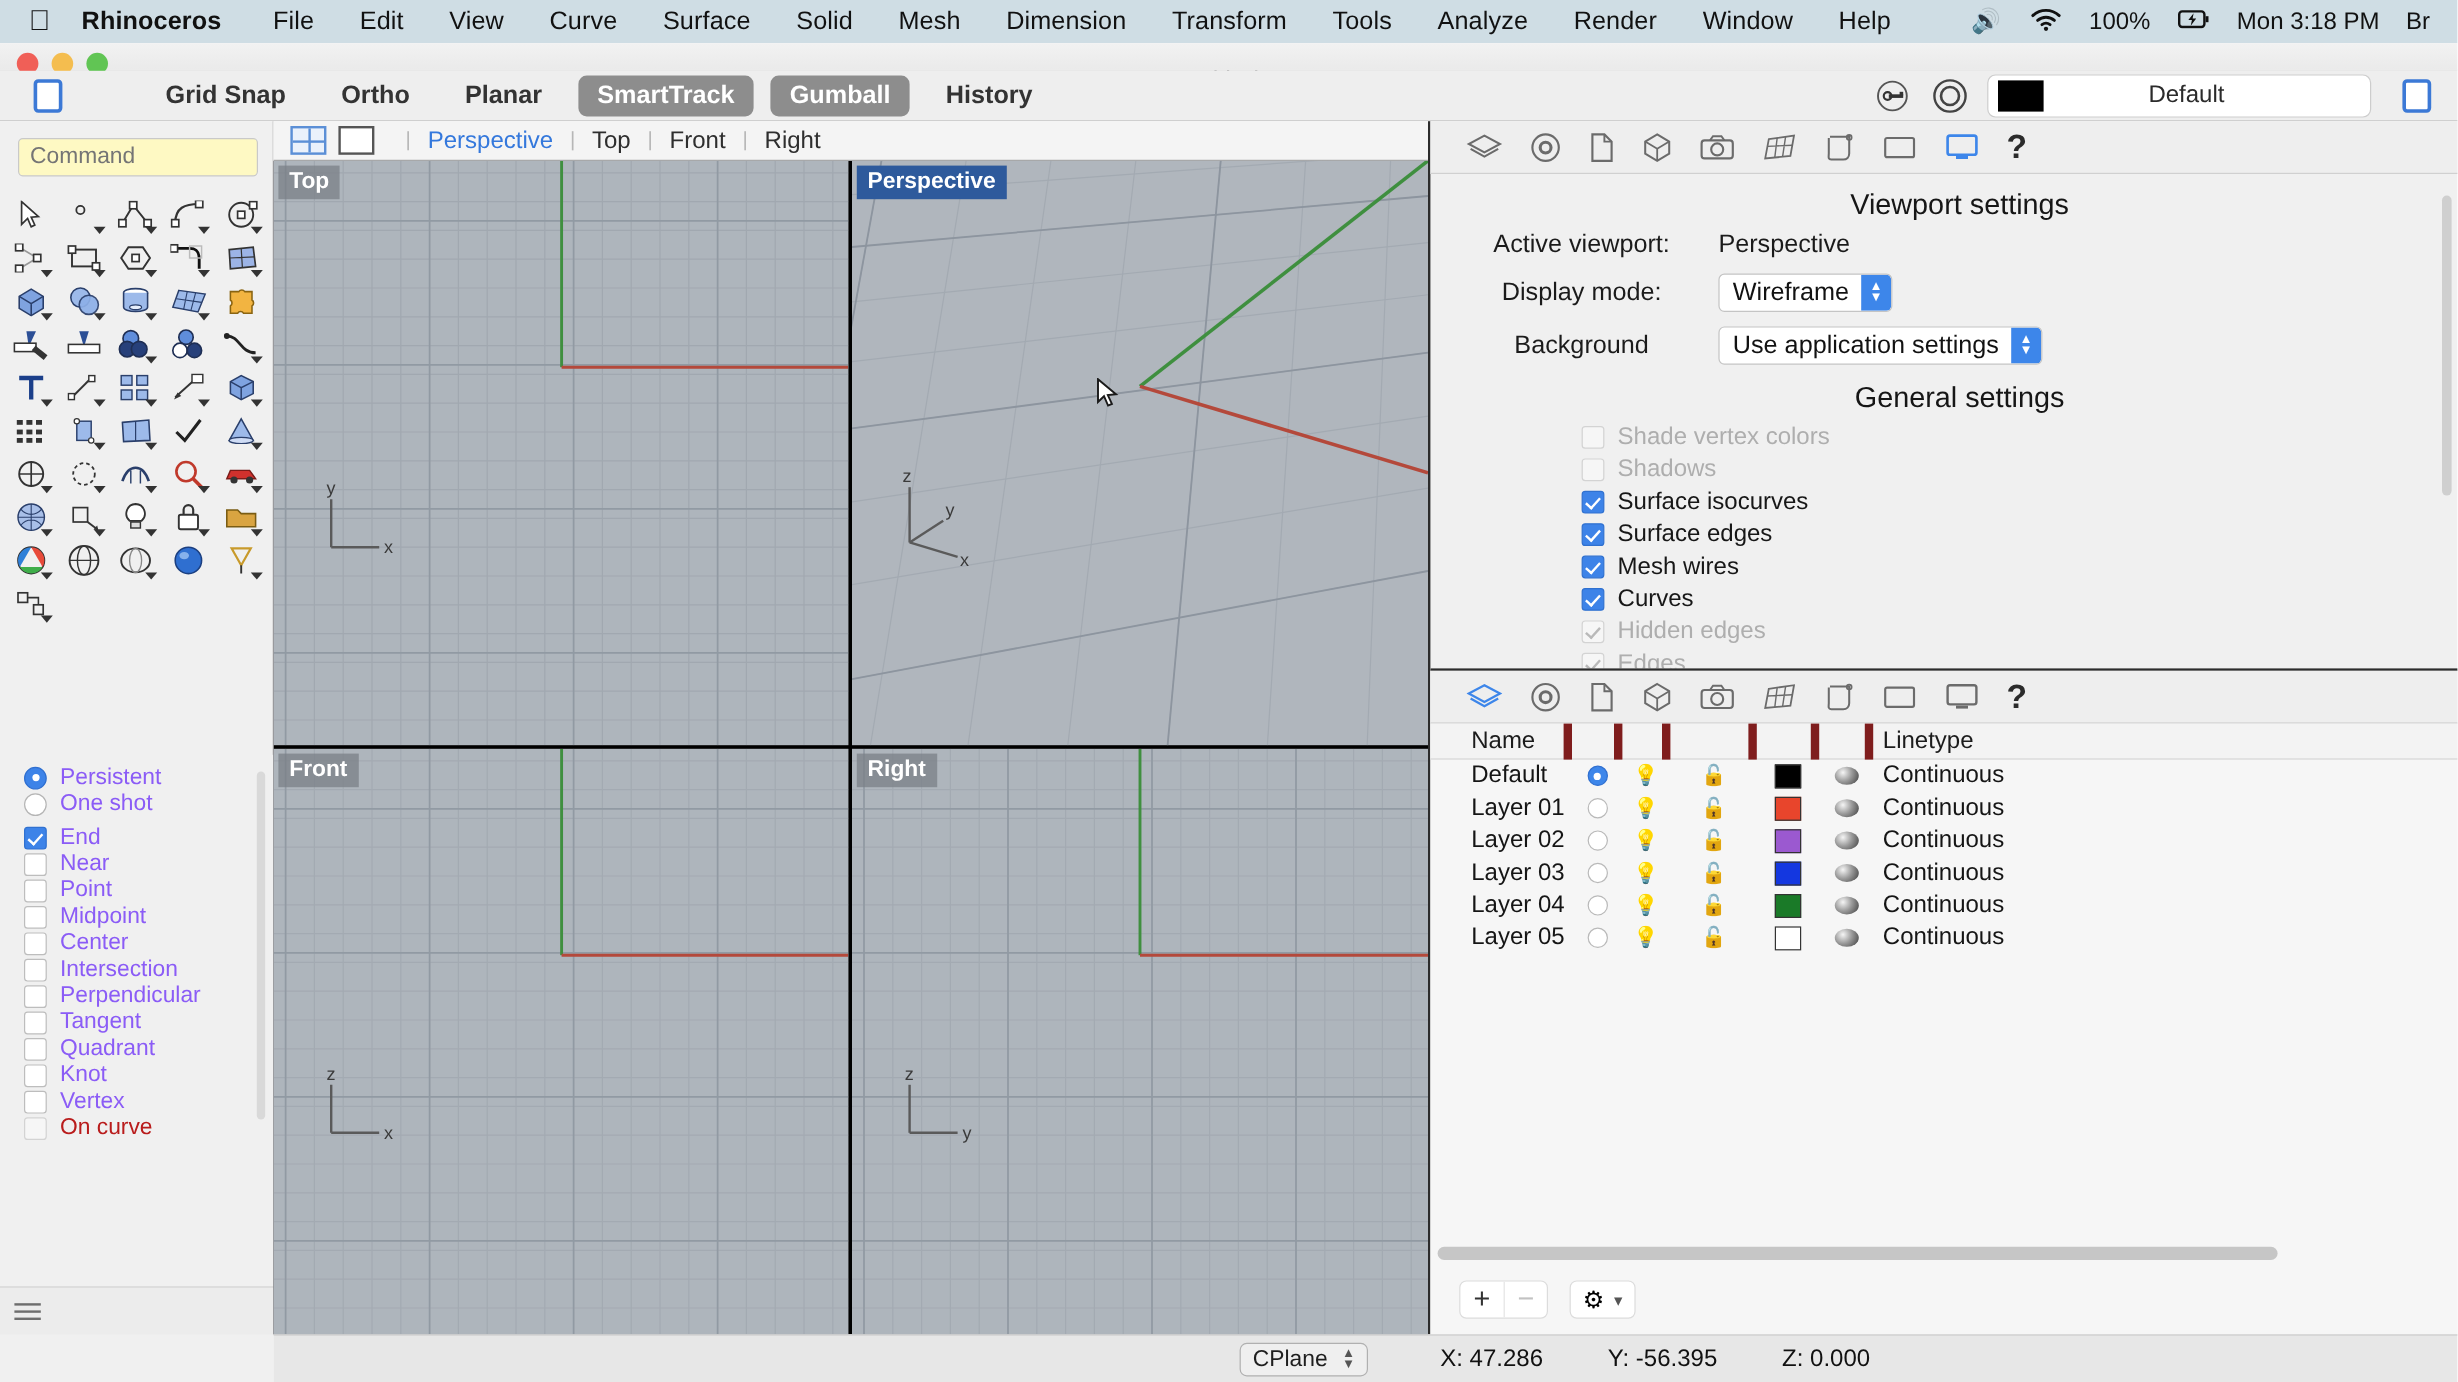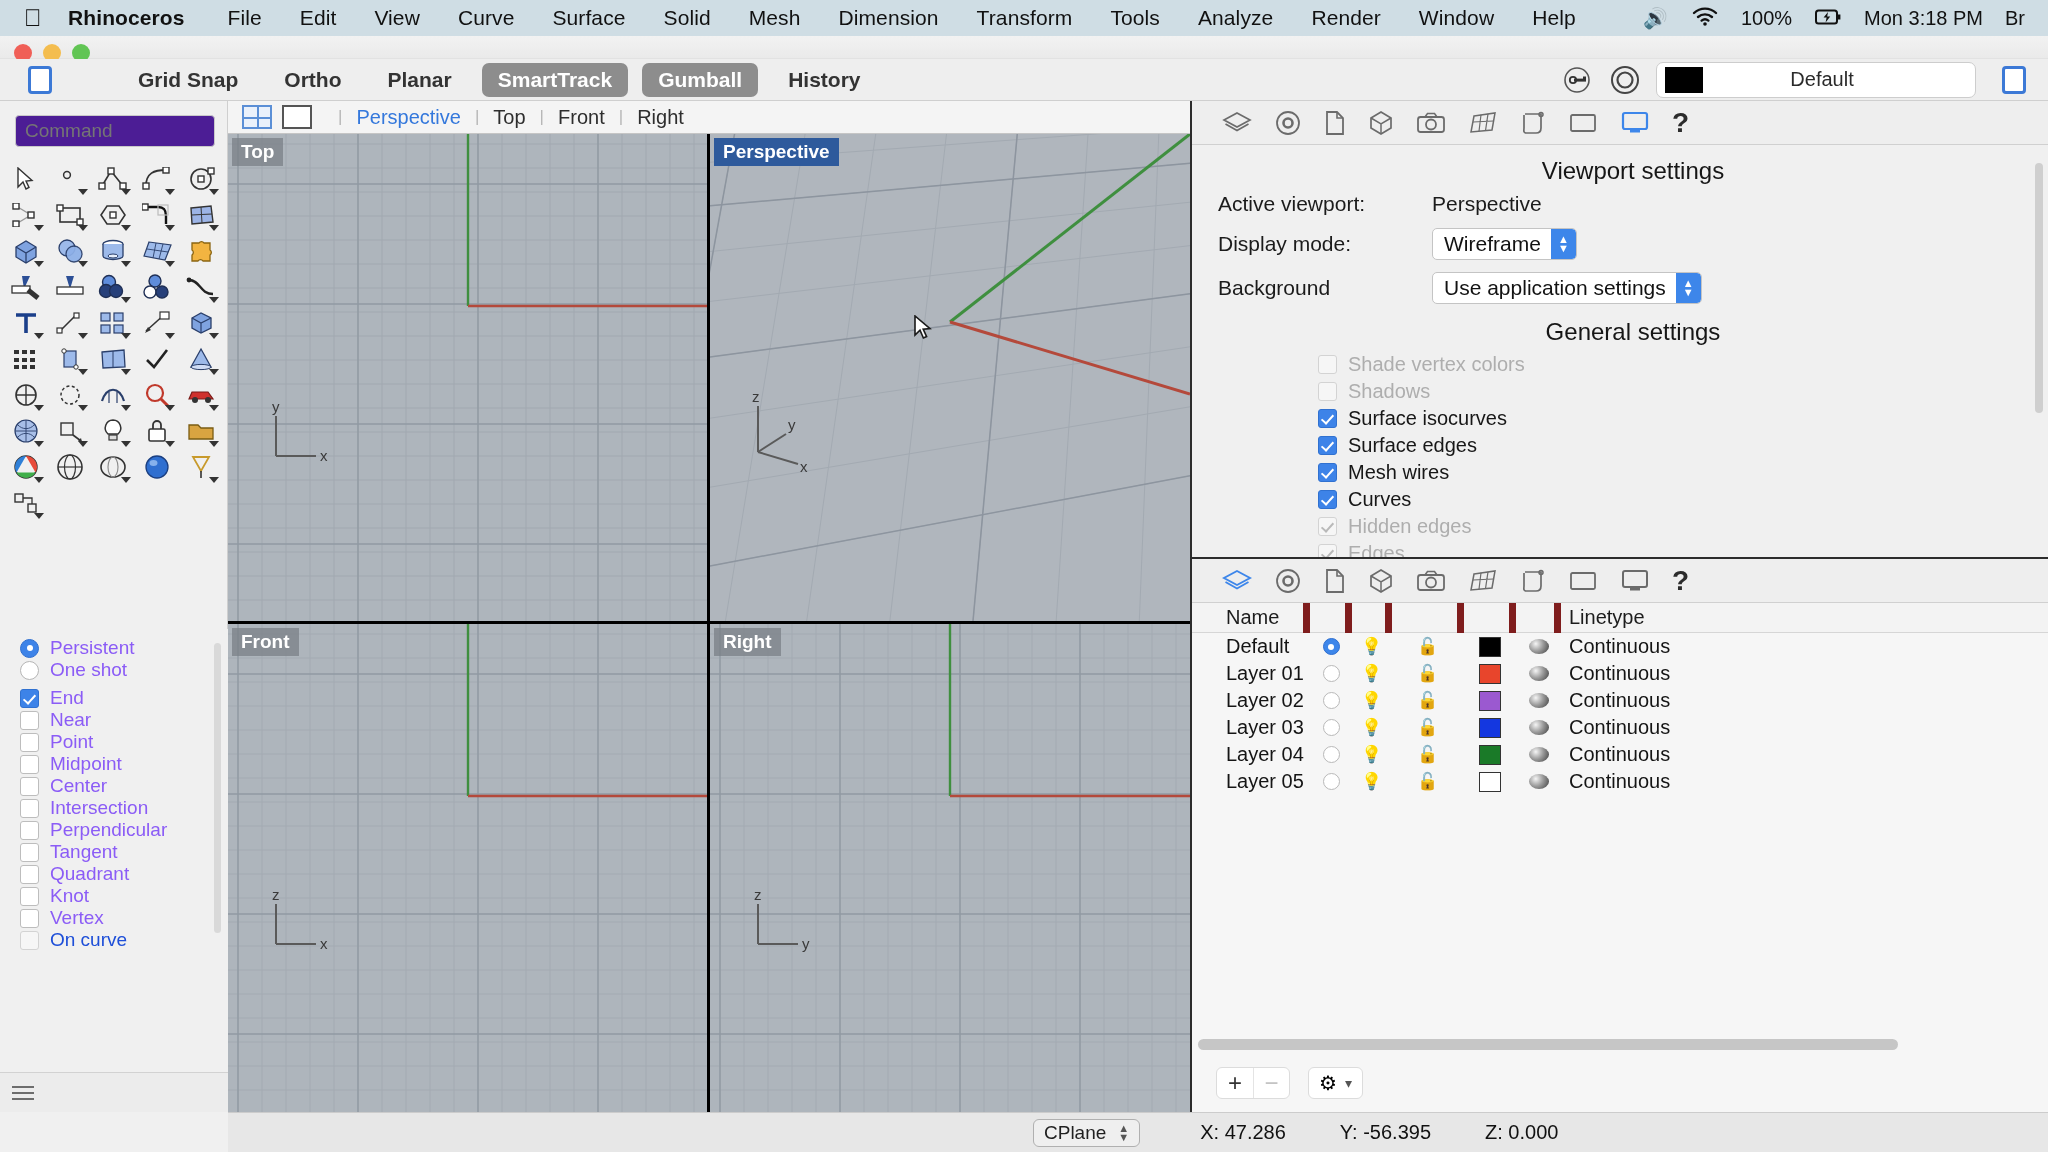--- a/index.html
+++ b/index.html
@@ -70,21 +70,21 @@
   .layer-chip .nm { flex: 1; text-align: center; font-size: 20px; color: #2b2b2b; padding-right: 40px; }
 
   
   .leftbar {
     position: absolute; top: 101px; left: 0; width: 228px; height: 1011px;
     background: #f0f0f0; border-right: 1px solid #cfcfcf;
   }
   .cmd-wrap { padding: 14px 15px 8px 15px; }
   .cmd-input {
     width: 200px; height: 32px; border: 1px solid #c9c9c9; border-radius: 4px;
-    background: #4c1d95; font-size: 19px; color: #888; padding: 0 9px;
+    background: #fef9c3; font-size: 19px; color: #888; padding: 0 9px;
     font-family: "Liberation Sans", sans-serif;
   }
   .tool-grid {
     display: grid; grid-template-columns: repeat(5, 1fr);
     gap: 0px; padding: 6px 4px 6px 4px;
   }
   .tool-cell {
     height: 36px; display: flex; align-items: center; justify-content: center;
     position: relative;
   }
@@ -118,21 +118,21 @@
     width: 5px; height: 10px; border: solid #fff; border-width: 0 2px 2px 0;
     transform: rotate(42deg);
   }
   .cbox.dim { border-color: #d3d3d3; background: #f6f6f6; }
   .cbox.dim.chk::after {
     content: ""; position: absolute; left: 5px; top: 2px;
     width: 5px; height: 10px; border: solid #b9b9b9; border-width: 0 2px 2px 0;
     transform: rotate(42deg);
   }
   .osnap-lbl { font-size: 19px; color: #8b5cf6; }
-  .osnap-lbl.dim { color: #1d4ed8; }
+  .osnap-lbl.dim { color: #b91c1c; }
   .scroll-track {
     position: absolute; right: 7px; top: 14px; width: 7px; height: 290px;
     background: #d9d9d9; border-radius: 4px;
   }
 
   .leftfoot {
     position: absolute; bottom: 0; left: 0; width: 228px; height: 40px;
     background: #ececec; border-top: 1px solid #d2d2d2;
     display: flex; align-items: center; padding-left: 12px;
   }
@@ -182,21 +182,21 @@
     background: #eeeeee; border-bottom: 1px solid #d0d0d0;
   }
   .pnl-tabs svg { display: block; }
   .pnl-tab { opacity: .85; }
   .pnl-tab.active { opacity: 1; }
   .qmark { font-size: 28px; font-weight: bold; color: #2b2b2b; }
 
   .vp-settings { position: relative; height: 438px; overflow: hidden; padding: 12px 0 0 26px; }
   .sec-title { font-size: 24px; color: #161616; margin-bottom: 7px; text-align: center; }
   .kv-row { display: flex; align-items: center; margin: 6px 0 12px 0; }
-  .kv-key { font-size: 21px; color: #1b1b1b; text-align: left; }
+  .kv-key { font-size: 21px; color: #1b1b1b; text-align: center; }
   .kv-val { font-size: 21px; color: #1b1b1b; margin-left: 14px; }
   .select {
     display: inline-flex; align-items: center; height: 32px;
     background: #fff; border: 1px solid #c4c4c4; border-radius: 5px;
     margin-left: 14px; overflow: hidden;
   }
   .select .txt { font-size: 21px; color: #121212; padding: 0 10px 0 11px; white-space: nowrap; }
   .select .stepper {
     width: 25px; height: 30px; background: #3d86ea; color: #fff;
     display: flex; flex-direction: column; align-items: center; justify-content: center;

